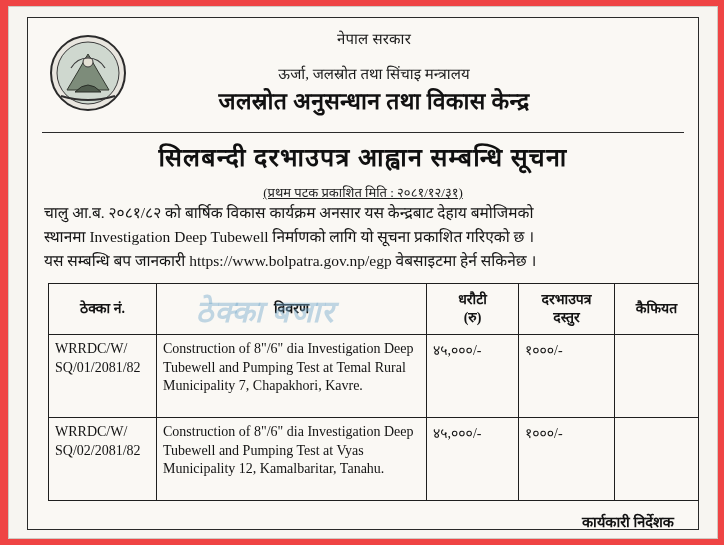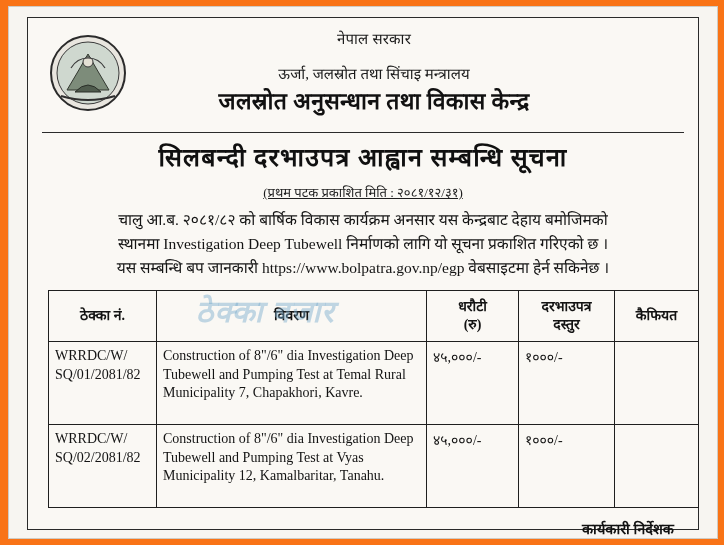--- a/index.html
+++ b/index.html
@@ -7,21 +7,21 @@
     padding: 0;
     background: #ffffff;
   }
   body {
     font-family: "Liberation Serif", serif;
   }
   .page {
     position: relative;
     width: 724px;
     height: 545px;
-    background: #f97316;
+    background: #ef4444;
     overflow: hidden;
     box-sizing: border-box;
   }
   .paper {
     position: absolute;
     left: 8px;
     top: 6px;
     width: 710px;
     height: 533px;
     background: #f7f5f1;
@@ -120,22 +120,21 @@
     color: #1d1d1d;
     margin-top: 10px;
     text-decoration: underline;
   }
 
   
   .body-para {
     font-size: 15.5px;
     color: #141414;
     line-height: 1.55;
-    margin-top: 7px;
-    text-align: center;
+    text-align: left;
     padding: 0 2px;
   }
   .body-para .ln {
     display: block;
     white-space: nowrap;
   }
 
   
   .watermark {
     position: absolute;

